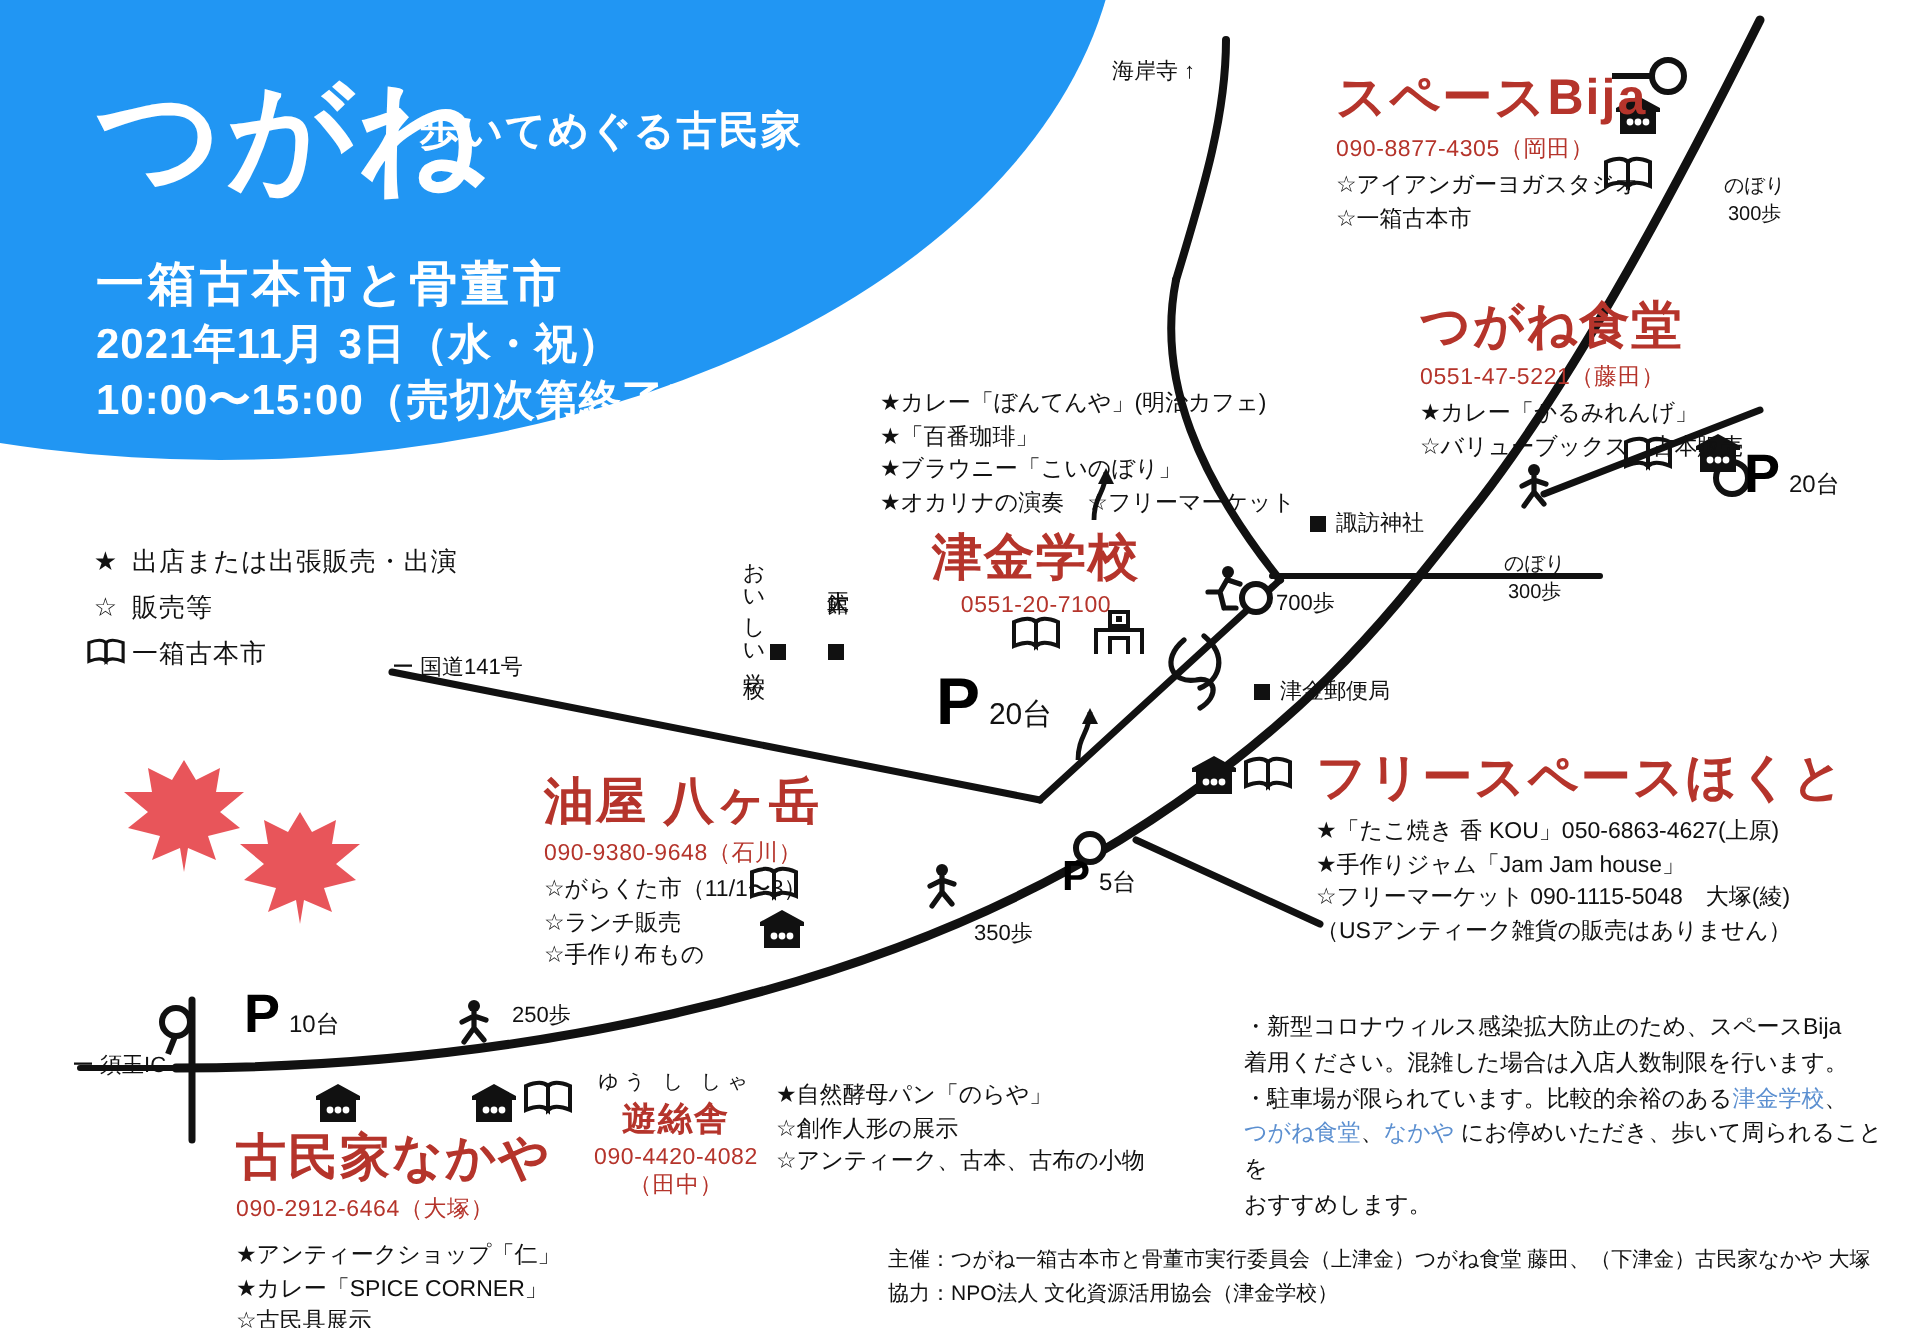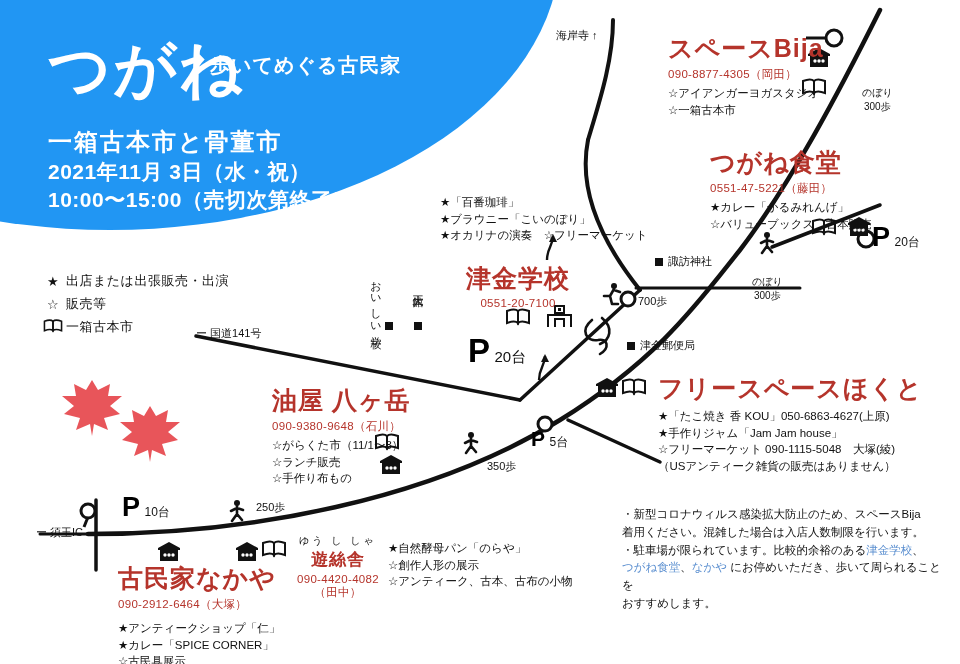--- a/index.html
+++ b/index.html
@@ -298,20 +298,21 @@
   </div>
 
   <div class="m" style="left:710px;top:146px;">
     <div class="shop-name">つがね食堂</div>
     <div class="shop-tel">0551-47-5221（藤田）</div>
     <div class="shop-list">★カレー「かるみれんげ」</div>
     <div class="shop-list" style="margin-top:0">☆バリューブックス　古本販売</div>
   </div>
 
   <div class="m" style="left:440px;top:194px;">
+    <div class="shop-list" style="margin-top:0">★カレー「ぼんてんや」(明治カフェ)</div>
     <div class="shop-list" style="margin-top:0">★「百番珈琲」</div>
     <div class="shop-list" style="margin-top:0">★ブラウニー「こいのぼり」</div>
     <div class="shop-list" style="margin-top:0">★オカリナの演奏　☆フリーマーケット</div>
   </div>
   <div class="m" style="left:466px;top:262px;text-align:center;">
     <div class="shop-name">津金学校</div>
     <div class="shop-tel">0551-20-7100</div>
   </div>
 
   <div class="m" style="left:272px;top:384px;">
@@ -355,14 +356,18 @@
     <div>着用ください。混雑した場合は入店人数制限を行います。</div>
     <div>
       <span>・駐車場が限られています。比較的余裕のある<span class="hl" style="color:#5b8fd0">津金学校</span>、</span>
     </div>
     <div>
       <span><span class="hl" style="color:#5b8fd0">つがね食堂</span>、<span class="hl" style="color:#5b8fd0">なかや</span> にお停めいただき、歩いて周られることを</span>
     </div>
     <div>おすすめします。</div>
   </div>
 
+  <div class="footer" style="left:444px;top:622px;">
+    <div>主催：つがね一箱古本市と骨董市実行委員会（上津金）つがね食堂 藤田、（下津金）古民家なかや 大塚</div>
+    <div>協力：NPO法人 文化資源活用協会（津金学校）</div>
+  </div>
 
 </div>
 
 </body></html>

